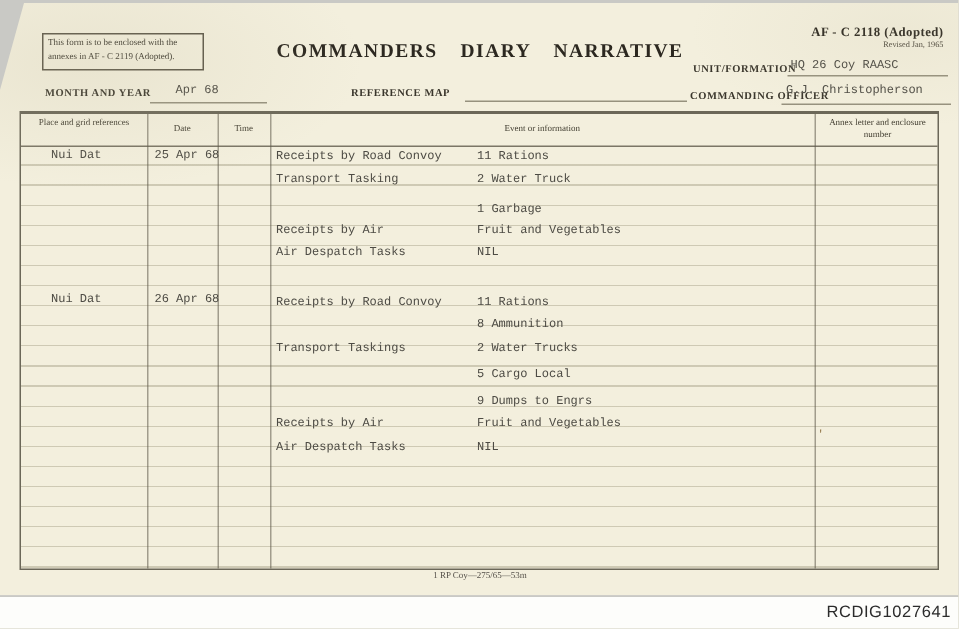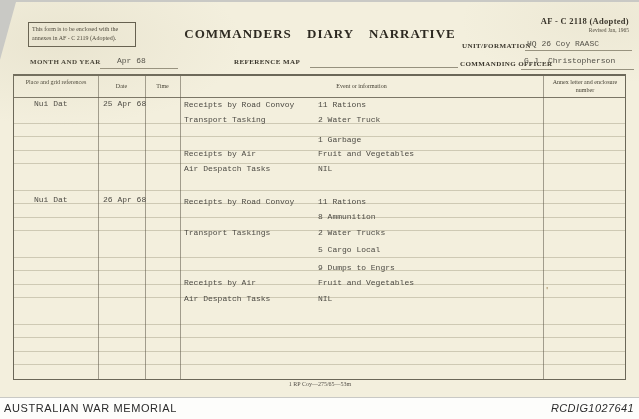--- a/index.html
+++ b/index.html
@@ -71,21 +71,21 @@
   .stray{
     position:absolute;left:545px;top:284px;font-size:7px;color:#8a6d3b;
     font-family:"Liberation Mono",monospace;
   }
   
   .footer{
     position:absolute;left:0;bottom:0;width:639px;height:21px;background:#fdfdfb;
     font-family:"Liberation Sans",sans-serif;font-size:11px;color:#2b2b2b;
   }
   .footer .fl{position:absolute;left:4px;top:4px;letter-spacing:.6px;}
-  .footer .fr{position:absolute;right:5px;top:4px;letter-spacing:.4px;font-style:italic;}
+  .footer .fr{position:absolute;right:5px;top:4px;letter-spacing:.4px;}
 </style>
 </head>
 <body>
 
 <div class="sheet">
 
   <div class="notebox">This form is to be enclosed with the annexes in AF - C 2119 (Adopted).</div>
 
   <div class="title">COMMANDERS  DIARY  NARRATIVE</div>
   <div class="formno">AF - C 2118  (Adopted)</div>
@@ -152,15 +152,14 @@
   <div class="typed" style="left:318px;top:276px;">Fruit and Vegetables</div>
   <div class="typed" style="left:184px;top:292px;">Air Despatch Tasks</div>
   <div class="typed" style="left:318px;top:292px;">NIL</div>
 
   <div class="stray">'</div>
 
   <div class="printcode">1 RP Coy—275/65—53m</div>
 </div>
 
 <div class="footer">
-  <span class="fl">AUSTRALIAN WAR MEMORIAL</span>
   <span class="fr">RCDIG1027641</span>
 </div>
 
 </body></html>

